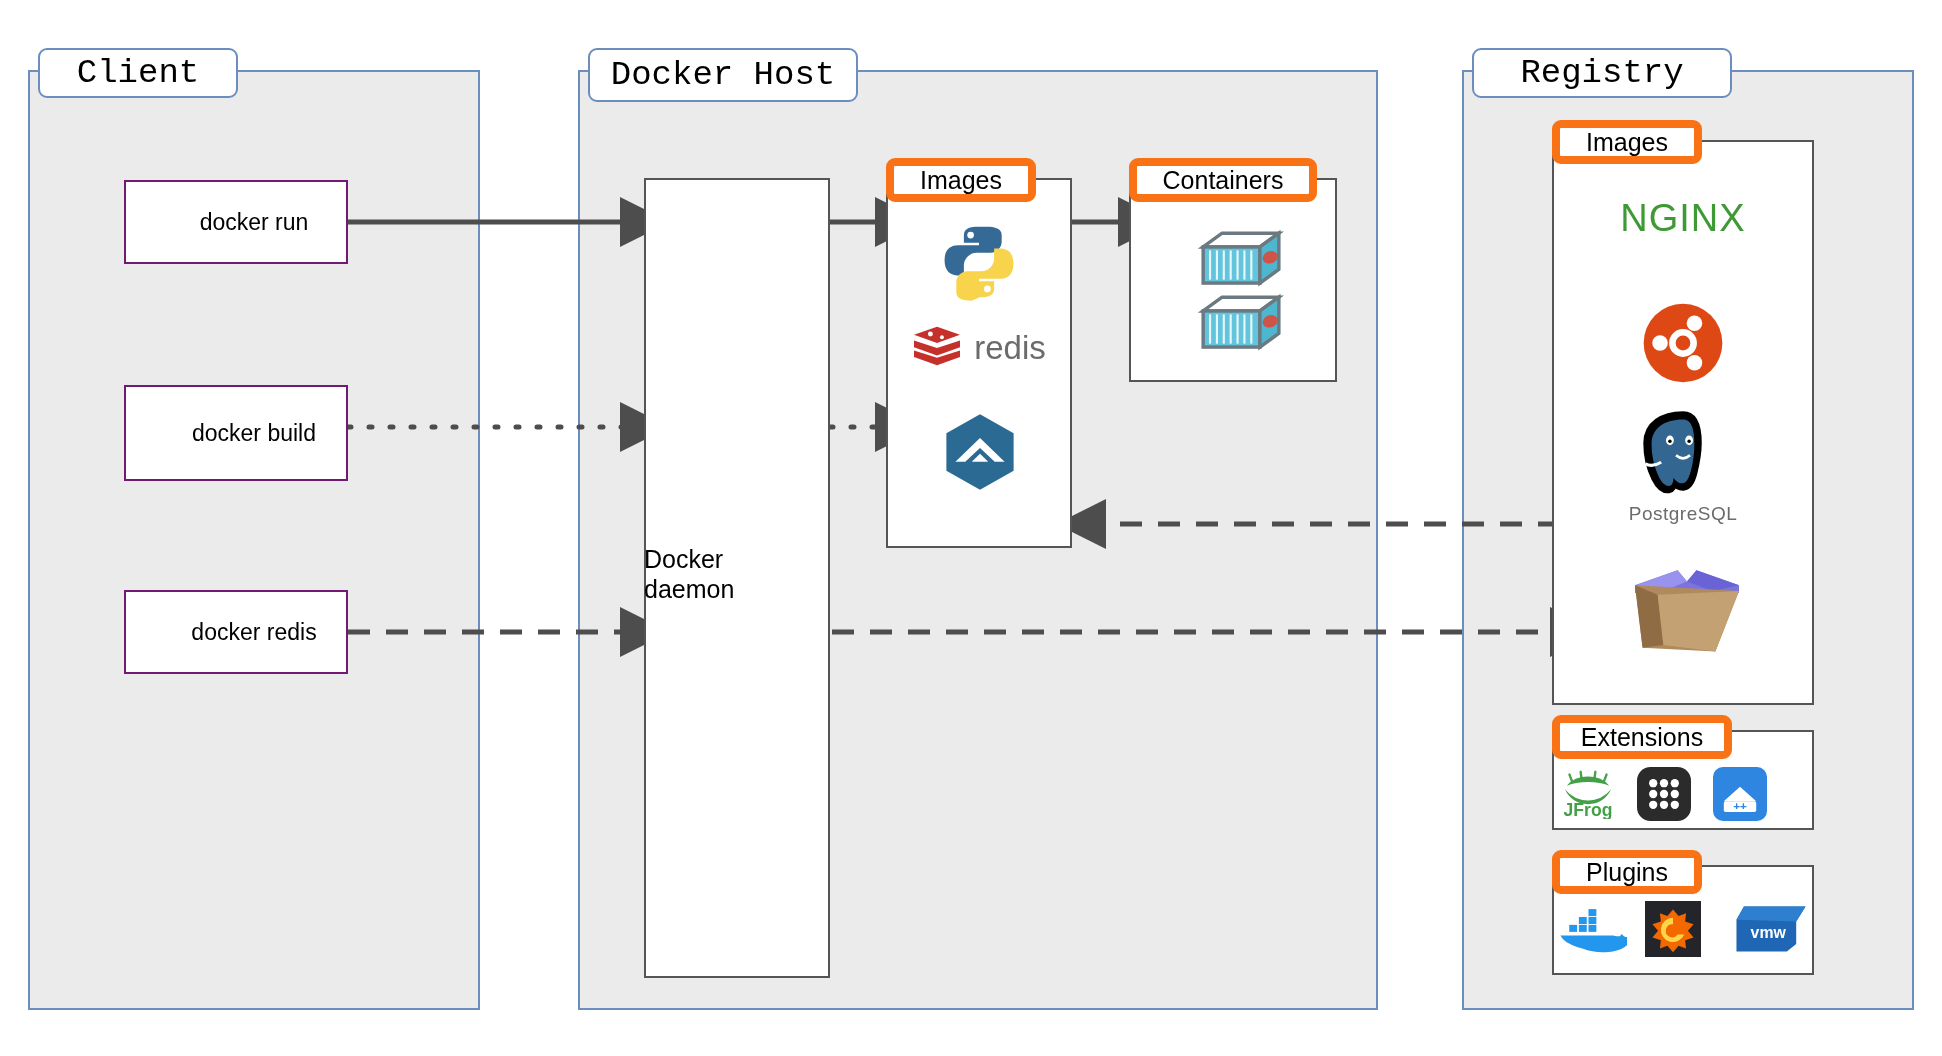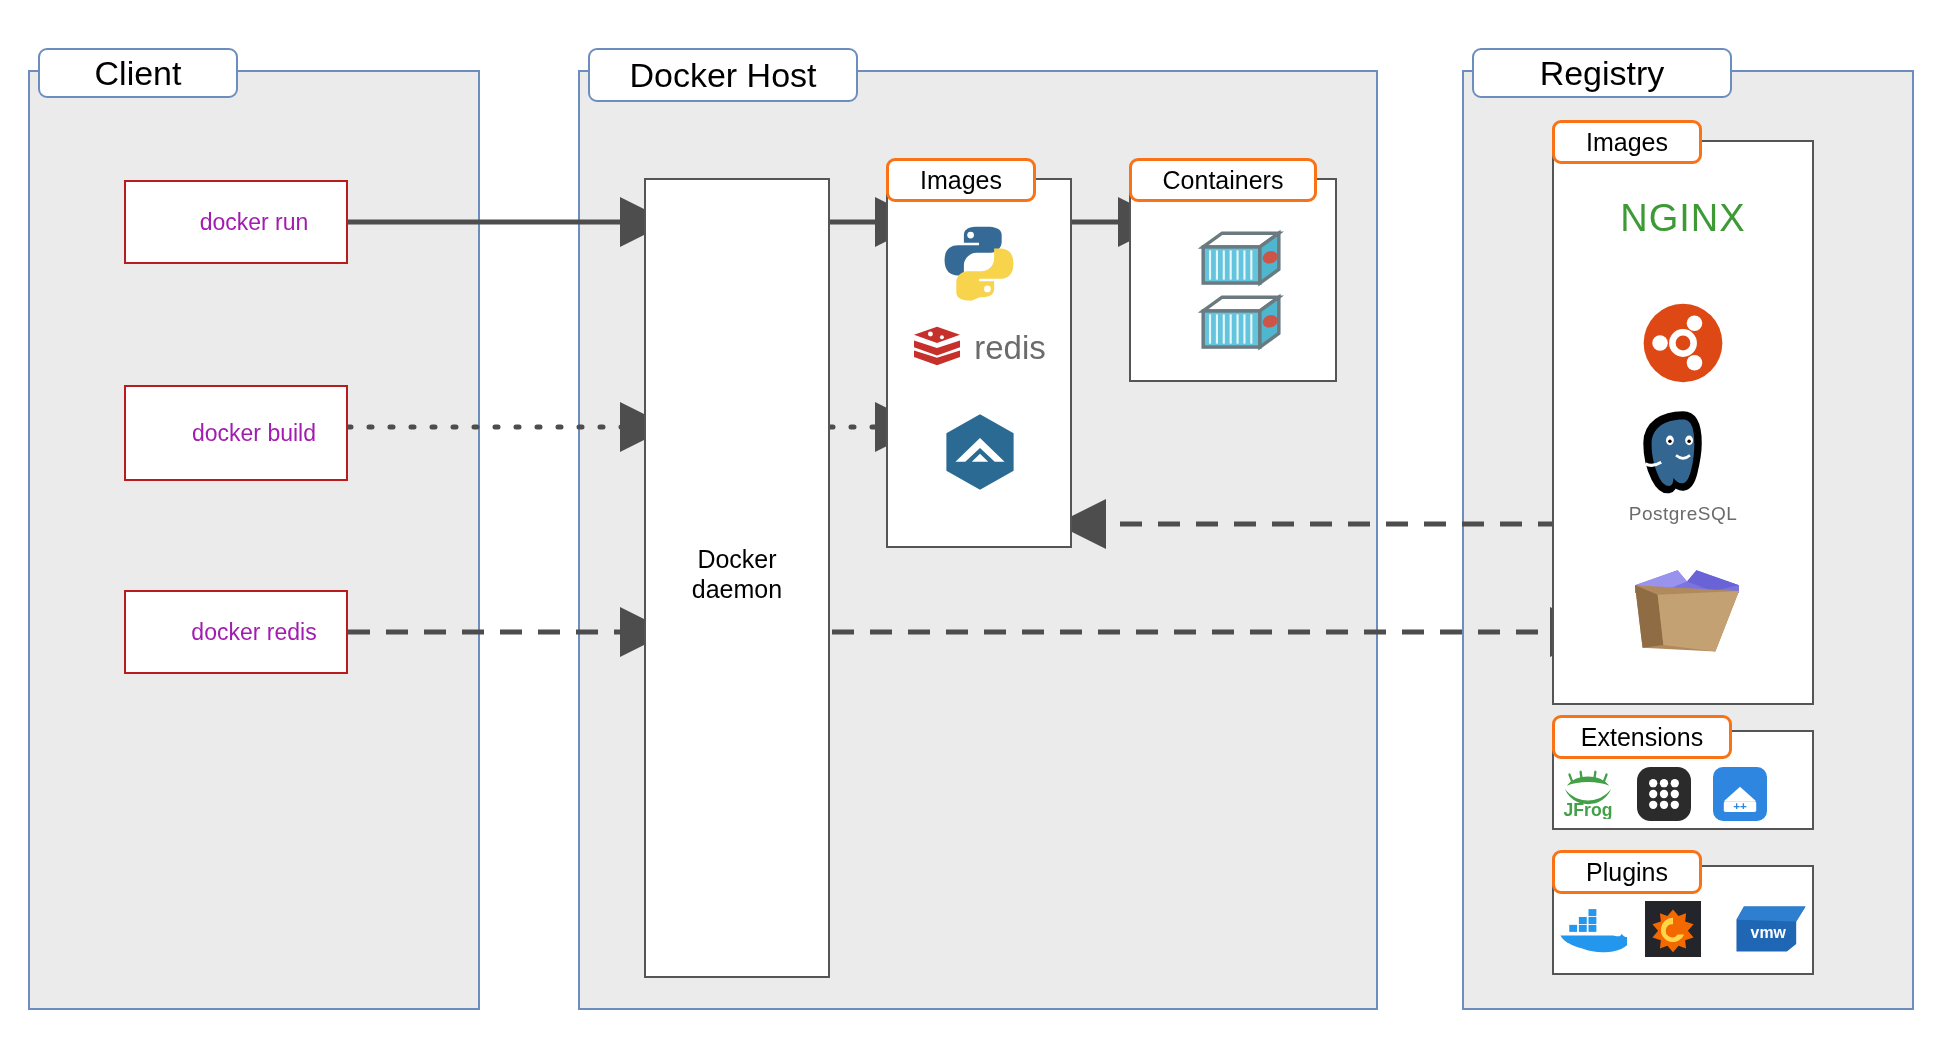--- a/index.html
+++ b/index.html
@@ -32,65 +32,66 @@
     border-radius: 9px;
     box-sizing: border-box;
     display: flex;
     align-items: center;
     justify-content: center;
     font-size: 34px;
     color: #000000;
     padding: 0 14px;
     white-space: nowrap;
     z-index: 6;
+    font-family: Liberation Mono, monospace;
   }
 
   
   .gbox {
     position: absolute;
     background: #ffffff;
     border: 2px solid #555555;
     box-sizing: border-box;
     z-index: 3;
   }
   .gbox-title {
     position: absolute;
     background: #ffffff;
-    border: 3px solid #f97316;
+    border: 8px solid #f97316;
     border-radius: 9px;
     box-sizing: border-box;
     display: flex;
     align-items: center;
     justify-content: center;
     font-size: 25px;
     color: #000000;
     padding: 0 12px;
     white-space: nowrap;
     z-index: 5;
   }
 
   
   .cmd-box {
     position: absolute;
     background: #ffffff;
-    border: 2px solid #b91c1c;
+    border: 2px solid #701a75;
     box-sizing: border-box;
     display: flex;
     align-items: center;
     justify-content: center;
     font-size: 23px;
-    color: #a21caf;
+    color: #000000;
     z-index: 4;
     padding-left: 36px;
   }
 
   
   .daemon-label {
     position: absolute;
-    text-align: center;
+    text-align: left;
     font-size: 25px;
     line-height: 1.18;
     color: #000000;
     z-index: 4;
     white-space: pre-line;
   }
 
   
   #wires {
     position: absolute;

